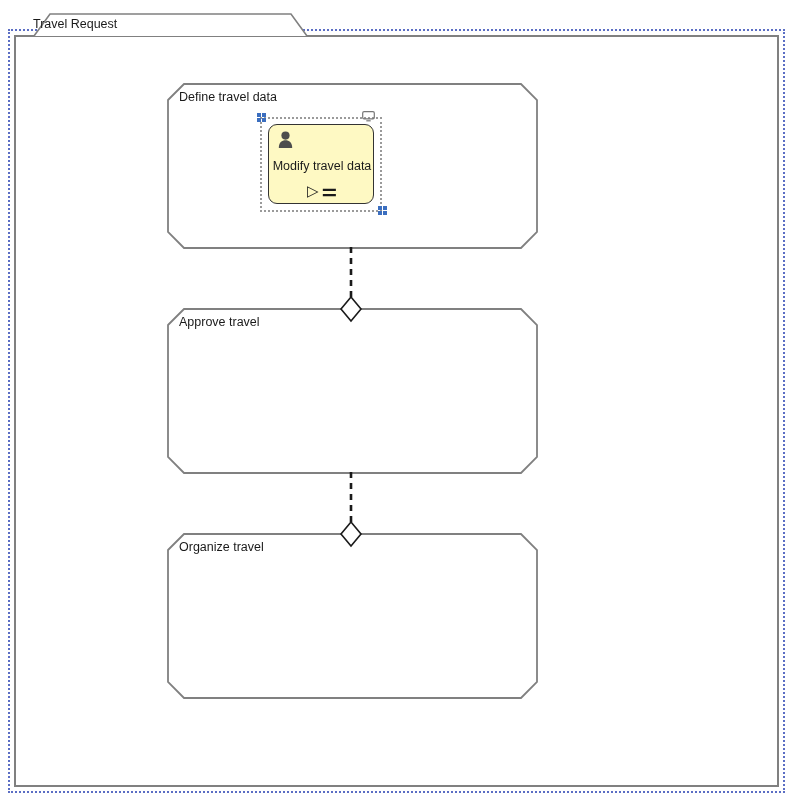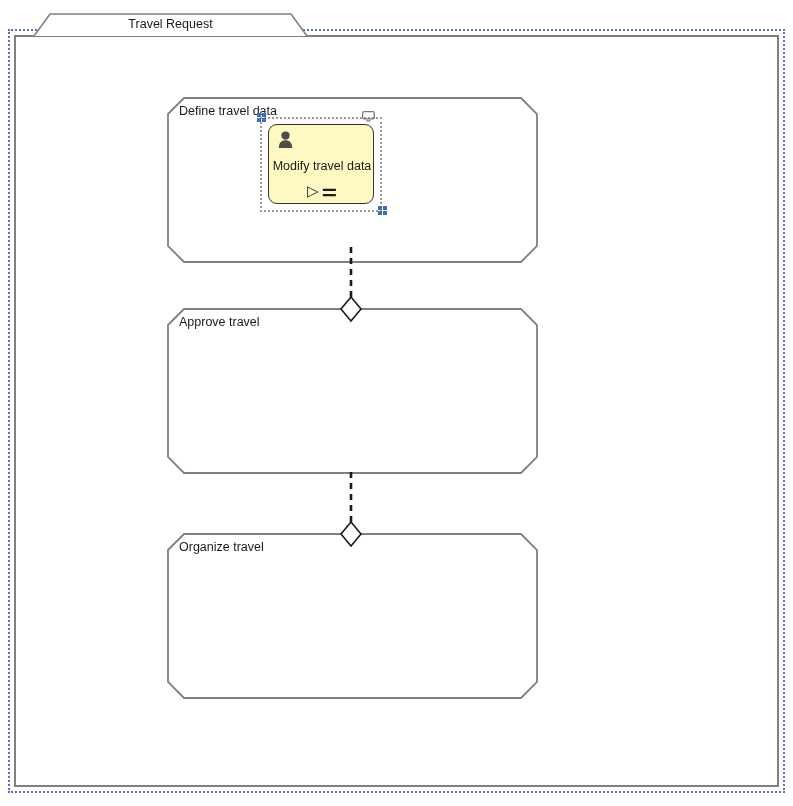--- a/index.html
+++ b/index.html
@@ -35,41 +35,41 @@
     position: absolute;
     left: 33px; top: 13px;
     width: 275px; height: 24px;
   }
   #pool-tab svg { display: block; }
   #pool-tab-label {
     position: absolute;
     left: 0; top: 0;
     width: 275px; height: 17px;
     line-height: 23px;
-    text-align: center;
+    text-align: left;
     font-size: 12.5px;
     color: #1a1a1a;
     white-space: nowrap;
   }
 
   
   .lane {
     position: absolute;
     left: 167px;
     width: 371px;
   }
   .lane svg { display: block; position: absolute; left: 0; top: 0; }
   .lane-label {
     position: absolute;
     left: 12px; top: 7px;
     font-size: 12.5px;
     color: #1a1a1a;
     white-space: nowrap;
   }
-  #lane-0 { top: 83px;  height: 166px; margin-top: 14px; }
+  #lane-0 { top: 83px;  height: 166px; }
   #lane-1 { top: 308px; height: 166px; }
   #lane-2 { top: 533px; height: 166px; }
 
   
   .connector {
     position: absolute;
     left: 336px;
     width: 30px;
   }
   .connector svg { display: block; }

